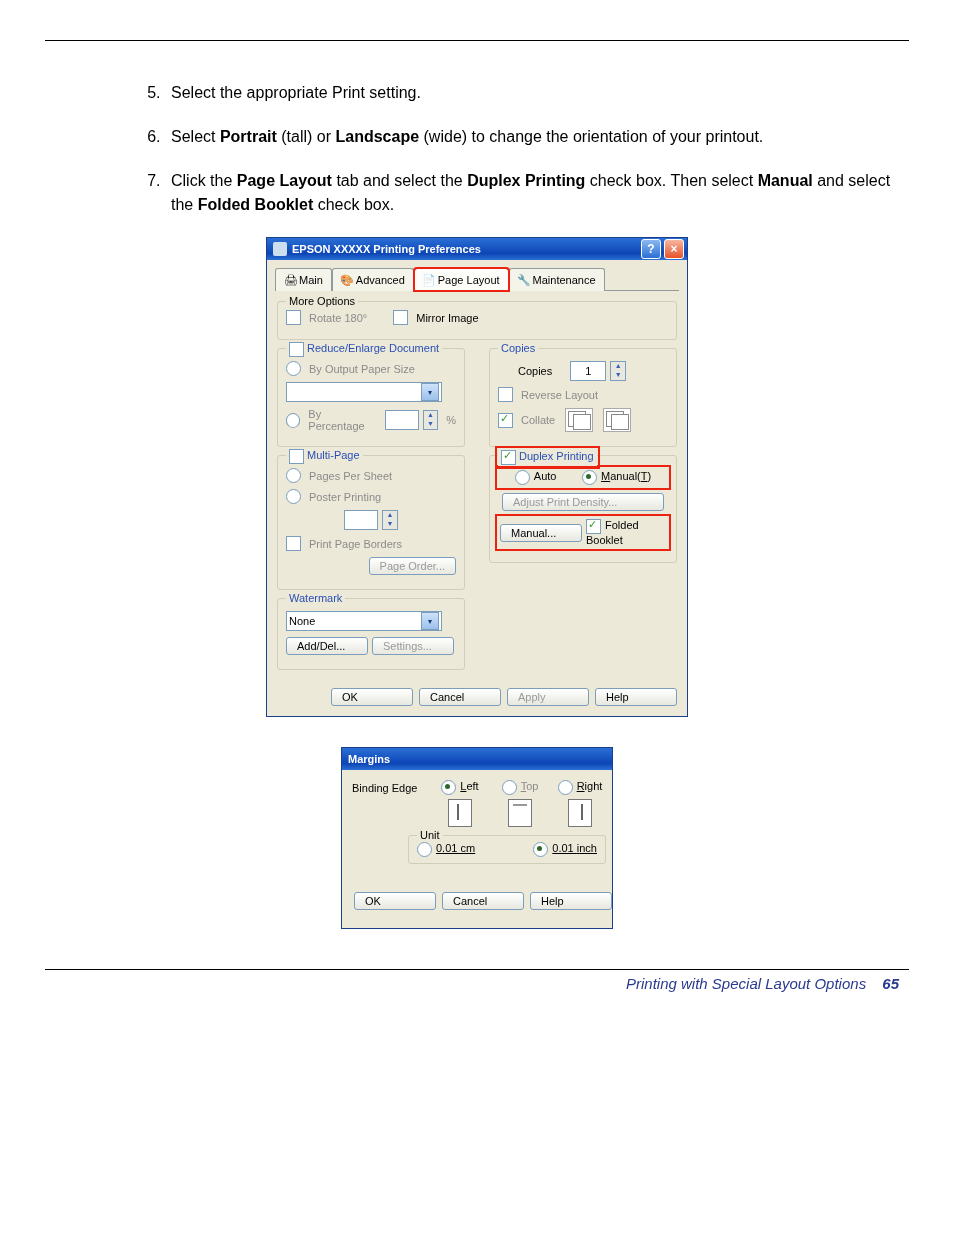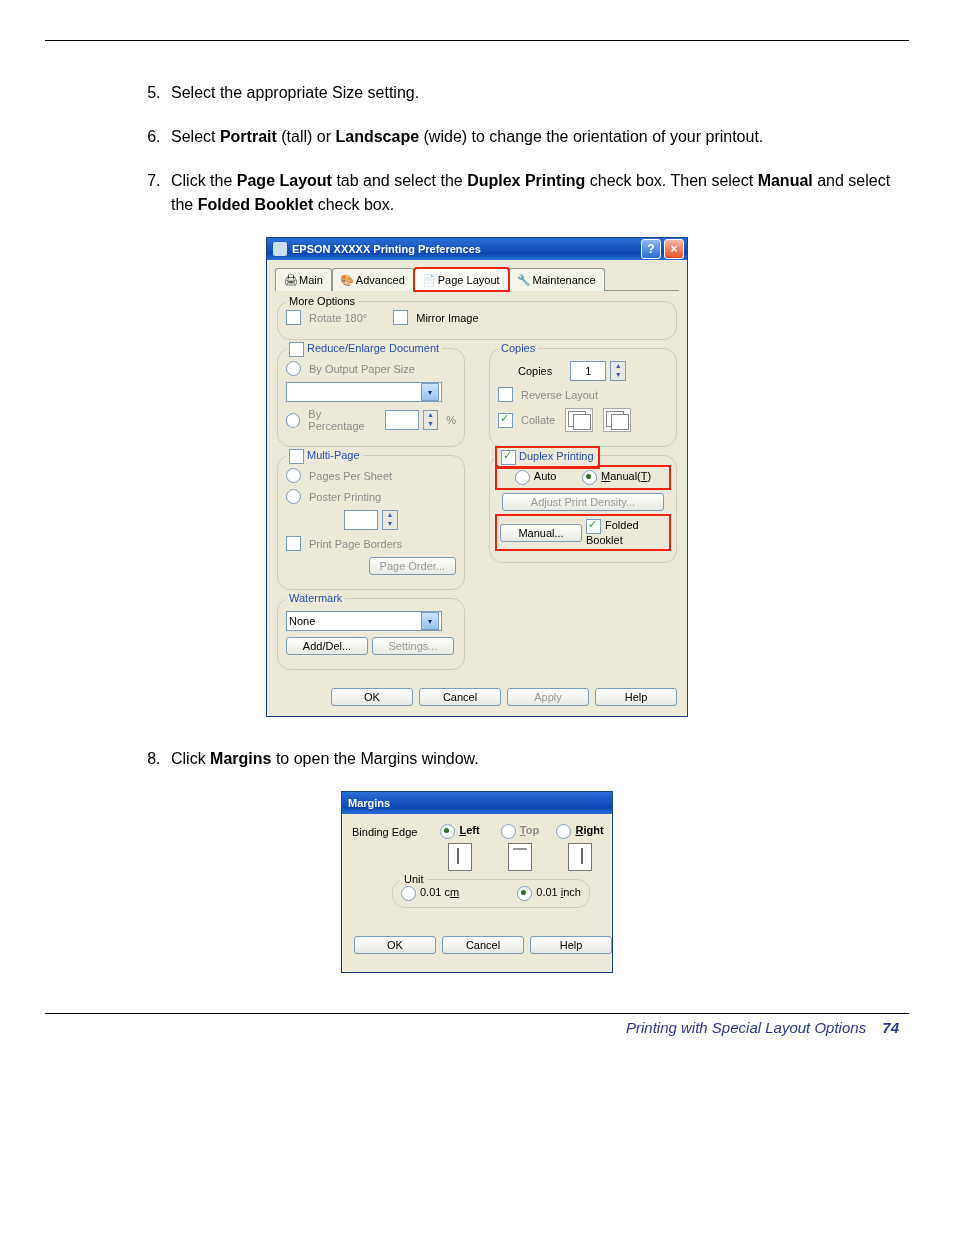--- a/index.html
+++ b/index.html
@@ -116,21 +116,21 @@
   }
   .tab-icon { width:12px; height:12px; display:inline-block; }
   .panel {
     background: #ece9d8;
     padding: 4px 2px;
   }
   .cols { display:flex; gap:24px; }
   .col { flex:1; }
   .groupbox {
     border: 1px solid #d0cdb8;
-    border-radius: 13px;
+    border-radius: 3px;
     padding: 8px 8px 8px 8px;
     margin-bottom: 8px;
     position: relative;
   }
   .groupbox > .legend {
     position: absolute;
     top: -7px; left: 8px;
     background: #ece9d8;
     padding: 0 3px;
     color: #2a4fb7;
@@ -178,21 +178,21 @@
     background:#e8e8e0;
   }
   .spinner span { flex:1; text-align:center; font-size:7px; line-height:8px; color:#3a5fb7; }
   .btn {
     border: 1px solid #7b9ebd;
     background: linear-gradient(to bottom, #fff, #e8e8e0);
     padding: 2px 10px;
     border-radius: 3px;
     font-size: 11px;
     min-width: 60px;
-    text-align:center;
+    text-align:left;
   }
   .btn.disabled { color:#999; }
   .hl-red {
     outline: 2px solid #e21;
     outline-offset: 1px;
   }
   .dropdown {
     border: 1px solid #7b9ebd;
     background: #fff;
     height: 18px;
@@ -247,31 +247,31 @@
   .margins-body { padding: 10px 10px 16px 10px; }
   .page-ico {
     width:22px; height:26px; border:1px solid #777;
     background:#fff; margin: 4px auto 0 auto; position:relative;
   }
   .page-ico .lines {
     position:absolute; top:5px; left:4px; right:4px;
     border-top:2px solid #666;
     height:12px;
   }
-  .radio-cols { display:flex; justify-content:flex-end; margin-bottom:8px;font-weight:bold; }
+  .radio-cols { display:flex; justify-content:flex-end; margin-bottom:8px; }
   .radio-col { text-align:center; min-width:60px; }
 </style>
 </head>
 <body>
 
 <div class="page">
   <hr class="top-rule">
 
   <ol class="instructions" start="5">
-    <li><span>Select the appropriate Size setting.</span></li>
+    <li><span>Select the appropriate Print setting.</span></li>
     <li>
       <span>Select </span><span class="b">Portrait</span><span> (tall) or </span><span class="b">Landscape</span><span> (wide) to change the orientation of your printout.</span>
     </li>
     <li>
       <span>Click the </span><span class="b">Page Layout</span><span> tab and select the </span><span class="b">Duplex Printing</span><span> check box. Then select </span><span class="b">Manual</span><span> and select the </span><span class="b">Folded Booklet</span><span> check box.</span>
     </li>
   </ol>
 
   <div class="dialog-wrap">
     <div class="dialog" style="width:420px;">
@@ -429,25 +429,20 @@
         <div class="dialog-footer">
           <div class="btn">OK</div>
           <div class="btn">Cancel</div>
           <div class="btn disabled">Apply</div>
           <div class="btn">Help</div>
         </div>
       </div>
     </div>
   </div>
 
-  <ol class="instructions" start="8">
-    <li>
-      <span>Click </span><span class="b">Margins</span><span> to open the Margins window.</span>
-    </li>
-  </ol>
 
   <div class="dialog-wrap">
     <div class="margins-dialog">
       <div class="titlebar">
         <span>Margins</span>
       </div>
       <div class="margins-body">
         <div style="display:flex; align-items:flex-start; gap:8px;">
           <span style="min-width:70px; margin-top:2px;">Binding Edge</span>
           <div class="radio-cols" style="flex:1;">
@@ -466,35 +461,35 @@
             <div class="radio-col">
               <span><span class="rdo"></span><span><span class="u">R</span>ight</span></span>
               <div class="page-ico">
                   <div class="lines" style="right:8px;left:auto;border-right:2px solid #666;border-top:none;height:16px;top:4px;"></div>
                 </div>
             </div>
           </div>
         </div>
 
 
-        <div class="groupbox plain" style="margin-left:40px; width:180px; padding:6px 8px;">
+        <div class="groupbox plain" style="margin-left:56px; width:180px; padding:6px 8px;text-decoration:underline;">
           <span class="legend">Unit</span>
           <div class="row" style="justify-content:space-between; margin:0;">
             <span><span class="rdo"></span><span>0.01 c<span class="u">m</span></span></span>
             <span><span class="rdo checked"></span><span>0.01 <span class="u">i</span>nch</span></span>
           </div>
         </div>
 
         <div class="dialog-footer" style="justify-content:space-between; padding-top:20px;">
           <div class="btn">OK</div>
           <div class="btn">Cancel</div>
           <div class="btn">Help</div>
         </div>
       </div>
     </div>
   </div>
 
   <hr class="bottom-rule">
   <div class="footer">
     <span>Printing with Special Layout Options</span>
-    <span class="page-num">74</span>
+    <span class="page-num">65</span>
   </div>
 </div>
 
 </body></html>

